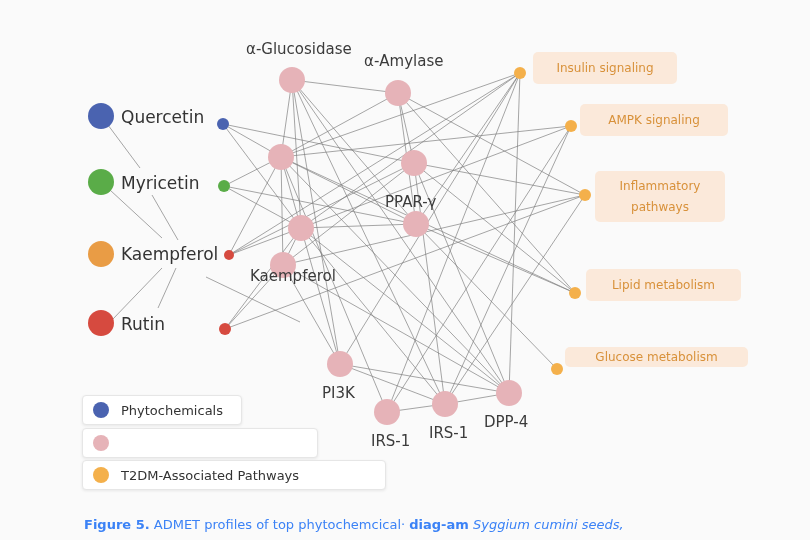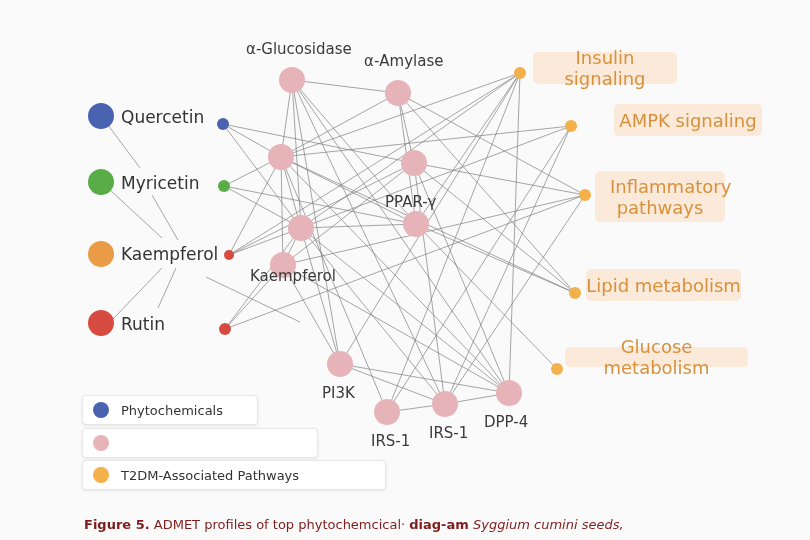--- a/index.html
+++ b/index.html
@@ -9,33 +9,33 @@
       font-family: "DejaVu Sans", sans-serif;
       position: relative;
       color: #3a3a3a;
     }
     #canvas { position: absolute; left: 0; top: 0; width: 810px; height: 540px; }
     .edge { stroke: #7c7c7c; stroke-width: 0.8; opacity: 0.85; }
     .node-label { font-family: "DejaVu Sans", sans-serif; font-size: 15px; fill: #3b3b3b; }
     .phyto-label { font-size: 17px; fill: #333; }
     .pathway-box {
       position: absolute; background: #fbe9da; border-radius: 5px;
-      color: #d8913a; font-size: 18px; text-align: center;
+      color: #d8913a; font-size: 12px; text-align: center;
       display: flex; align-items: center; justify-content: center;
       line-height: 21px;
     }
     .legend {
       position: absolute; background: #fff; border: 1px solid #e6e6e6;
       border-radius: 4px; box-shadow: 0 1px 3px rgba(0,0,0,0.08);
       display: flex; align-items: center; font-size: 13px; color: #333;
       padding: 0 10px 0 10px; height: 30px; box-sizing: border-box;
     }
     .legend .dot { width: 16px; height: 16px; border-radius: 50%; margin-right: 12px; }
     .caption {
-      position: absolute; left: 84px; top: 517px; font-size: 13px; color: #7f1d1d;
+      position: absolute; left: 84px; top: 517px; font-size: 13px; color: #3b82f6;
       white-space: nowrap;
     }
     .caption b { font-weight: bold; }
     .caption i { font-style: italic; }
   </style>
 </head>
 <body>
 
 <svg id="canvas" viewBox="0 0 810 540" xmlns="http://www.w3.org/2000/svg">
   <g id="edges">
@@ -156,34 +156,34 @@
   <text class="node-label" x="250" y="281">Kaempferol</text>
   <text class="node-label" x="322" y="398">PI3K</text>
   <text class="node-label" x="371" y="446">IRS-1</text>
   <text class="node-label" x="429" y="438">IRS-1</text>
   <text class="node-label" x="484" y="427">DPP-4</text>
 </svg>
 
 <div class="pathway-box" style="left:533px;top:52px;width:144px;height:32px;">
   <span>Insulin signaling</span>
 </div>
-<div class="pathway-box" style="left:614px;top:104px;width:148px;height:32px;">
+<div class="pathway-box" style="left:580px;top:104px;width:148px;height:32px;">
   <span>AMPK signaling</span>
 </div>
 <div class="pathway-box" style="left:595px;top:171px;width:130px;height:51px;">
   <span style="display:block;width:100px;">Inflammatory pathways</span>
 </div>
 <div class="pathway-box" style="left:586px;top:269px;width:155px;height:32px;">
   <span>Lipid metabolism</span>
 </div>
 <div class="pathway-box" style="left:565px;top:347px;width:183px;height:20px;">
   <span>Glucose metabolism</span>
 </div>
 
-<div class="legend" style="left:82px;top:395px;width:176px;">
+<div class="legend" style="left:82px;top:395px;width:160px;">
   <span class="dot" style="background:#4a63b0;"></span>
   <span>Phytochemicals</span>
 </div>
 <div class="legend" style="left:82px;top:428px;width:236px;">
   <span class="dot" style="background:#e6b3b8;"></span>
 </div>
 <div class="legend" style="left:82px;top:460px;width:304px;">
   <span class="dot" style="background:#f4b04b;"></span>
   <span>T2DM-Associated Pathways</span>
 </div>

